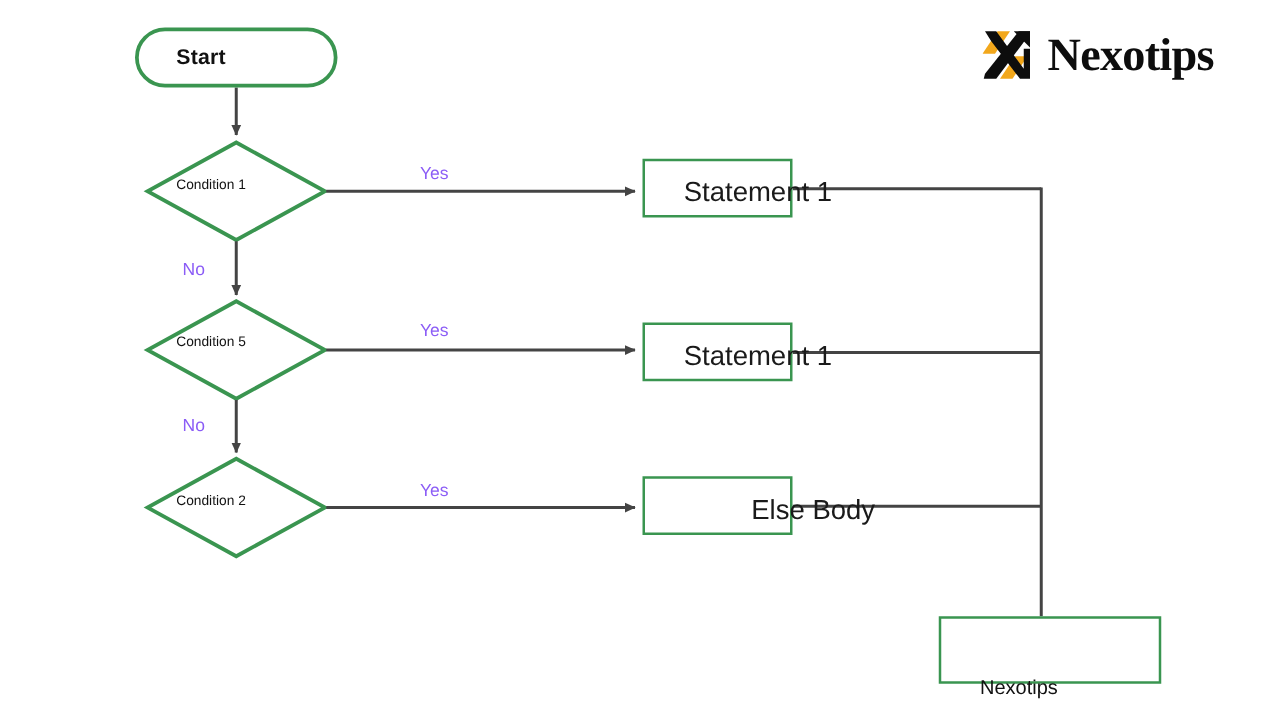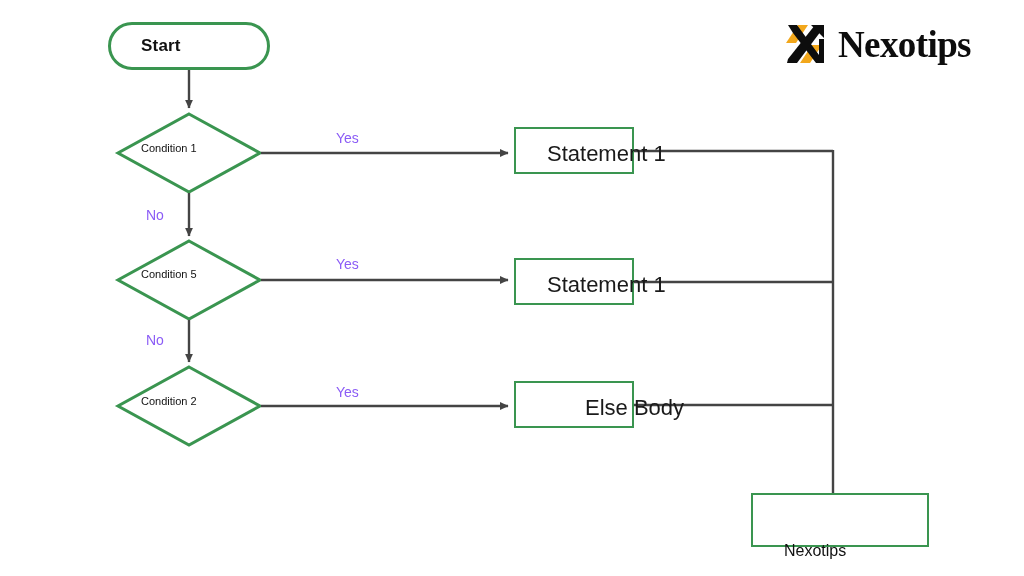--- a/index.html
+++ b/index.html
@@ -63,21 +63,21 @@
   #stmt1-shape { left: 514px; top: 127px; width: 120px; height: 47px; }
   #stmt2-shape { left: 514px; top: 258px; width: 120px; height: 47px; }
   #stmt3-shape { left: 514px; top: 381px; width: 120px; height: 47px; }
   #final-shape { left: 751px; top: 493px; width: 178px; height: 54px; }
   .box-text {
     font-size: 22px;
     color: #1a1a1a;
   }
   #stmt1-text { left: 514px; top: 141px; width: 120px; }
   #stmt2-text { left: 514px; top: 272px; width: 120px; }
-  #stmt3-text { left: 504px; top: 395px; width: 112px; padding-left: 48px; }
+  #stmt3-text { left: 520px; top: 395px; width: 112px; padding-left: 48px; }
   #final-text {
     left: 751px; top: 501px; width: 178px;
     font-size: 16px;
     line-height: 20px;
   }
   
   .edge-label {
     position: absolute;
     font-size: 14px;
     color: #8b5cf6;

